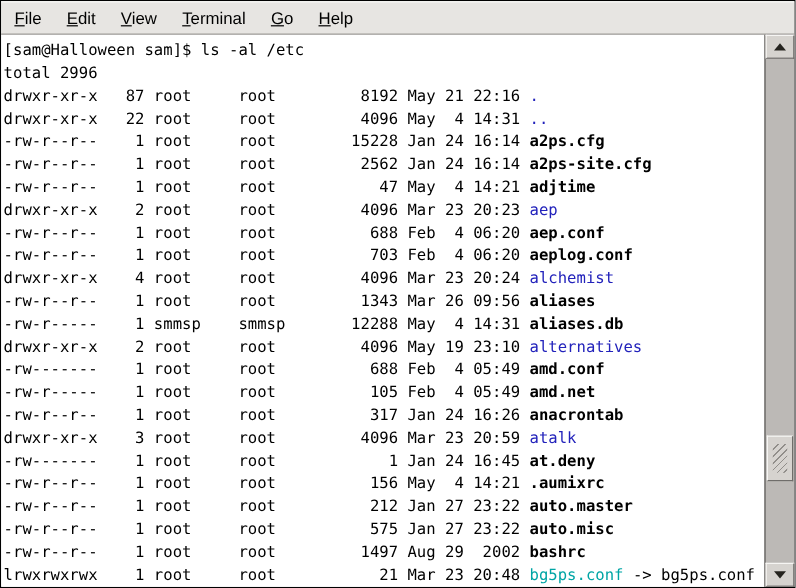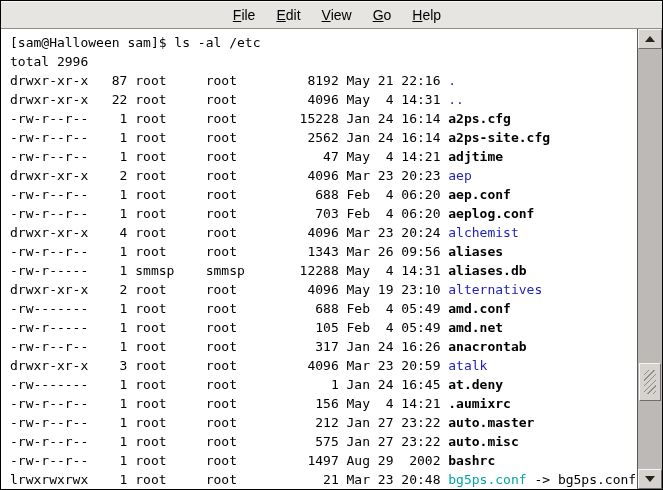--- a/index.html
+++ b/index.html
@@ -7,30 +7,30 @@
     width:663px; height:490px; box-sizing:border-box;
     border:1px solid #000; background:#fff;
     display:flex; flex-direction:column;
     font-family:"Liberation Sans", sans-serif;
   }
   .menubar {
     flex:none; height:27px; background:#e7e5e2;
     border-bottom:1px solid #8f8c88;
     box-shadow:inset 0 1px 0 #f8f7f5;
     display:flex; align-items:center;
-    gap:21px; padding-left:11px;justify-content:center;
+    gap:21px; padding-left:11px;
   }
   .menu-item {
     font-size:14px; color:#000; cursor:default; line-height:26px;
   }
   .menu-item u { text-decoration:underline; }
   .body { flex:1; display:flex; min-height:0; }
   .terminal {
     flex:1; min-width:0; background:var(--term-bg,#fff); color:var(--term-fg,#000);
-    overflow:hidden; padding:4px 0 0 9px;
+    overflow:hidden; padding:4px 0 0 2px;
     font-family:"DejaVu Sans Mono", monospace;
     font-size:13px; line-height:19px; white-space:pre;
     cursor:text;
   }
   .line { height:19px; }
   .dir { color:var(--dir-color,#2222bb); }
   .symlink { color:var(--symlink-color,#00a5a5); }
   .file { color:var(--term-fg,#000);font-weight:bold; }
   .scrollbar {
     flex:none; width:24px; background:#bcb9b6;
@@ -70,20 +70,21 @@
   }
 </style>
 </head>
 <body>
 
 <div class="window">
   <div class="menubar" style="background: rgb(231, 229, 226);">
       <div class="menu-item"><u>F</u>ile</div>
       <div class="menu-item"><u>E</u>dit</div>
       <div class="menu-item"><u>V</u>iew</div>
+      <div class="menu-item"><u>T</u>erminal</div>
       <div class="menu-item"><u>G</u>o</div>
       <div class="menu-item"><u>H</u>elp</div>
     </div>
   <div class="body">
     <div class="terminal"><div class="line"><span>[sam@Halloween sam]$ ls -al /etc</span></div><div class="line"><span>total 2996</span></div><div class="line"><span>drwxr-xr-x   87 root     root         8192 May 21 22:16 </span><span class="dir">.</span></div><div class="line"><span>drwxr-xr-x   22 root     root         4096 May  4 14:31 </span><span class="dir">..</span></div><div class="line"><span>-rw-r--r--    1 root     root        15228 Jan 24 16:14 </span><span class="file">a2ps.cfg</span></div><div class="line"><span>-rw-r--r--    1 root     root         2562 Jan 24 16:14 </span><span class="file">a2ps-site.cfg</span></div><div class="line"><span>-rw-r--r--    1 root     root           47 May  4 14:21 </span><span class="file">adjtime</span></div><div class="line"><span>drwxr-xr-x    2 root     root         4096 Mar 23 20:23 </span><span class="dir">aep</span></div><div class="line"><span>-rw-r--r--    1 root     root          688 Feb  4 06:20 </span><span class="file">aep.conf</span></div><div class="line"><span>-rw-r--r--    1 root     root          703 Feb  4 06:20 </span><span class="file">aeplog.conf</span></div><div class="line"><span>drwxr-xr-x    4 root     root         4096 Mar 23 20:24 </span><span class="dir">alchemist</span></div><div class="line"><span>-rw-r--r--    1 root     root         1343 Mar 26 09:56 </span><span class="file">aliases</span></div><div class="line"><span>-rw-r-----    1 smmsp    smmsp       12288 May  4 14:31 </span><span class="file">aliases.db</span></div><div class="line"><span>drwxr-xr-x    2 root     root         4096 May 19 23:10 </span><span class="dir">alternatives</span></div><div class="line"><span>-rw-------    1 root     root          688 Feb  4 05:49 </span><span class="file">amd.conf</span></div><div class="line"><span>-rw-r-----    1 root     root          105 Feb  4 05:49 </span><span class="file">amd.net</span></div><div class="line"><span>-rw-r--r--    1 root     root          317 Jan 24 16:26 </span><span class="file">anacrontab</span></div><div class="line"><span>drwxr-xr-x    3 root     root         4096 Mar 23 20:59 </span><span class="dir">atalk</span></div><div class="line"><span>-rw-------    1 root     root            1 Jan 24 16:45 </span><span class="file">at.deny</span></div><div class="line"><span>-rw-r--r--    1 root     root          156 May  4 14:21 </span><span class="file">.aumixrc</span></div><div class="line"><span>-rw-r--r--    1 root     root          212 Jan 27 23:22 </span><span class="file">auto.master</span></div><div class="line"><span>-rw-r--r--    1 root     root          575 Jan 27 23:22 </span><span class="file">auto.misc</span></div><div class="line"><span>-rw-r--r--    1 root     root         1497 Aug 29  2002 </span><span class="file">bashrc</span></div><div class="line"><span>lrwxrwxrwx    1 root     root           21 Mar 23 20:48 </span><span class="symlink">bg5ps.conf</span><span> -&gt; bg5ps.conf</span></div></div>
     <div class="scrollbar">
       <div class="sb-btn">
         <div class="arrow-up"></div>
       </div>
       <div class="sb-trough">

